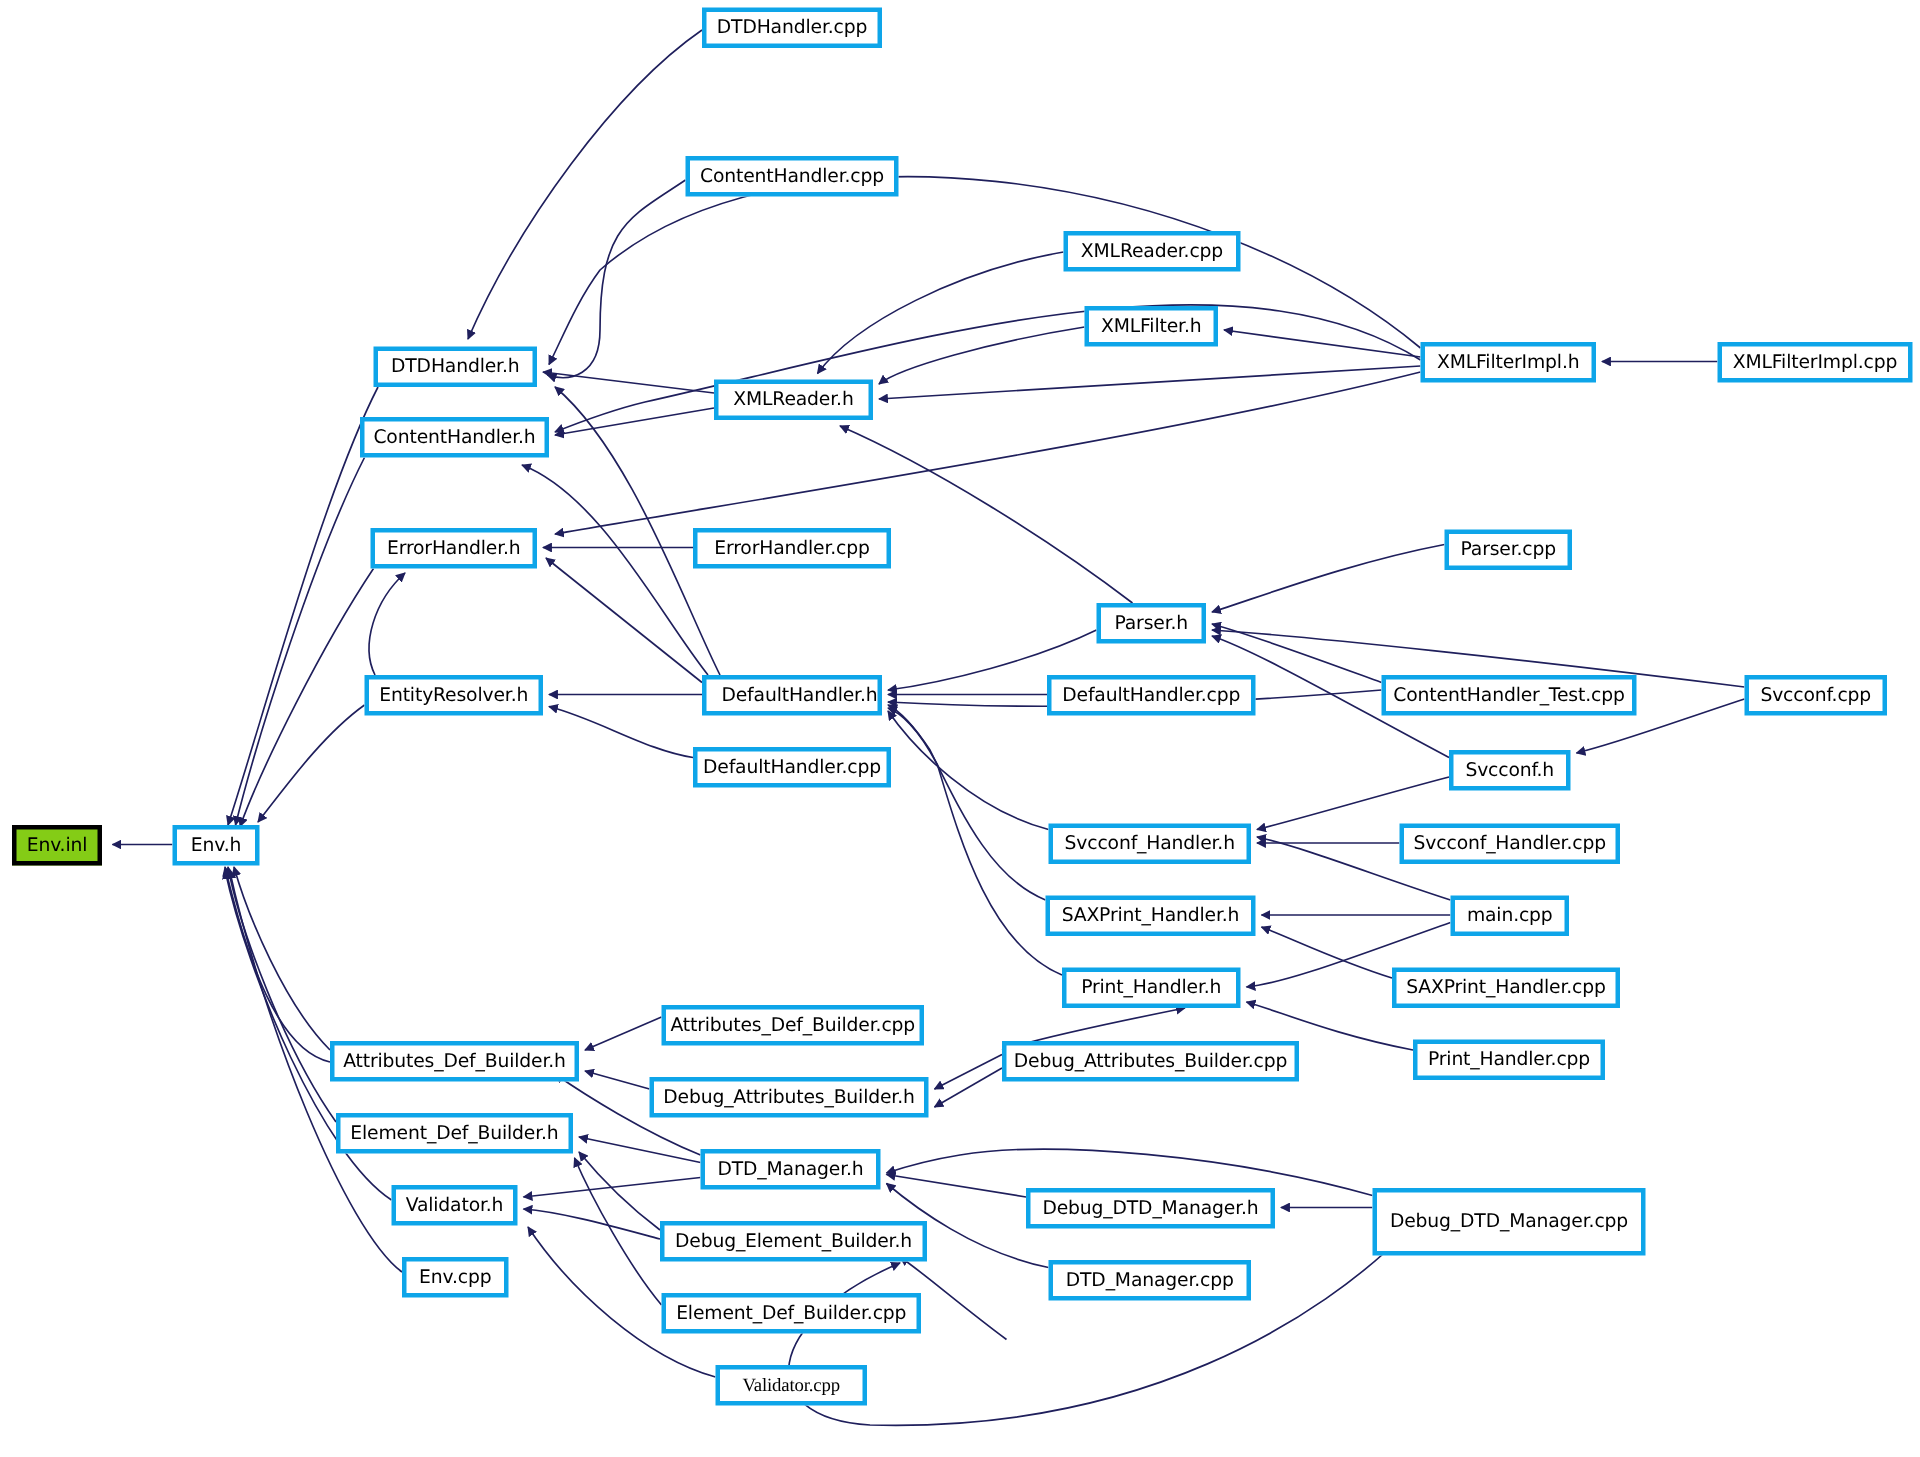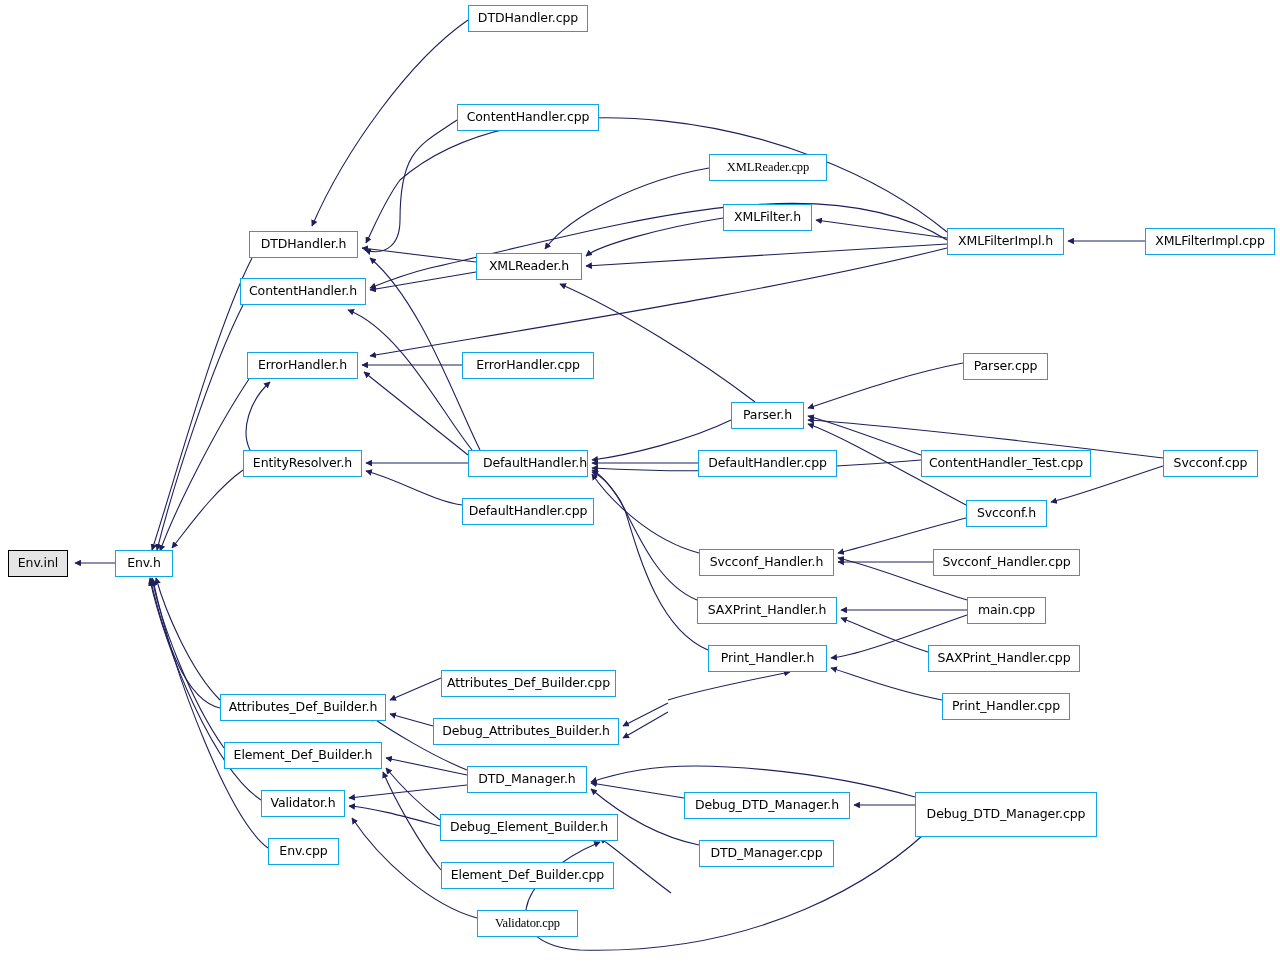--- a/index.html
+++ b/index.html
@@ -8,33 +8,33 @@
     width:1280px;
     height:971px;
     background:#ffffff;
     font-family:"DejaVu Sans","Liberation Sans",sans-serif;
     overflow:hidden;
   }
   #edges{position:absolute;left:0;top:0;width:1280px;height:971px;pointer-events:none;}
   .node{
     position:absolute;
     box-sizing:border-box;
-    border:1px solid #0ea5e9;
+    border:3px solid #0ea5e9;
     background:#ffffff;
     color:#000000;
     font-size:12.5px;
     line-height:1;
     display:flex;
     align-items:center;
     justify-content:center;
     white-space:nowrap;
     letter-spacing:-0.1px;
     z-index:5;
   }
-  .node.root{background:#e5e5e5;border-color:#000000;text-align:center;}
+  .node.root{background:#84cc16;border-color:#000000;text-align:center;}
 </style>
 </head>
 <body>
 
 <div id="graph">
   <svg id="edges" viewBox="0 0 1280 971">
     <defs>
       <marker id="arrow" viewBox="0 0 10 10" refX="9" refY="5" markerWidth="6" markerHeight="6" orient="auto-start-reverse">
         <path d="M 0 0 L 10 5 L 0 10 z" fill="#1f1f5c"></path>
       </marker>
@@ -113,21 +113,21 @@
     </div>
     <div class="node" style="left: 115px; top: 550px; width: 58px; height: 27px;">
       <span>Env.h</span>
     </div>
     <div class="node" style="left: 468px; top: 5px; width: 120px; height: 27px;">
       <span>DTDHandler.cpp</span>
     </div>
     <div class="node" style="left: 457px; top: 104px; width: 142px; height: 27px;">
       <span>ContentHandler.cpp</span>
     </div>
-    <div class="node" style="left: 709px; top: 154px; width: 118px; height: 27px; font-family: Liberation Serif, serif;">
+    <div class="node" style="left: 709px; top: 154px; width: 118px; height: 27px;">
       <span>XMLReader.cpp</span>
     </div>
     <div class="node" style="left: 723px; top: 204px; width: 89px; height: 27px;">
       <span>XMLFilter.h</span>
     </div>
     <div class="node" style="left: 947px; top: 228px; width: 117px; height: 27px;">
       <span>XMLFilterImpl.h</span>
     </div>
     <div class="node" style="left: 1145px; top: 228px; width: 130px; height: 27px;">
       <span>XMLFilterImpl.cpp</span>
@@ -187,20 +187,23 @@
       <span>main.cpp</span>
     </div>
     <div class="node" style="left: 708px; top: 645px; width: 119px; height: 27px;">
       <span>Print_Handler.h</span>
     </div>
     <div class="node" style="left: 928px; top: 645px; width: 152px; height: 27px;">
       <span>SAXPrint_Handler.cpp</span>
     </div>
     <div class="node" style="left: 441px; top: 670px; width: 175px; height: 27px;">
       <span>Attributes_Def_Builder.cpp</span>
+    </div>
+    <div class="node" style="left: 668px; top: 694px; width: 198px; height: 27px;">
+      <span>Debug_Attributes_Builder.cpp</span>
     </div>
     <div class="node" style="left: 220px; top: 694px; width: 166px; height: 27px;">
       <span>Attributes_Def_Builder.h</span>
     </div>
     <div class="node" style="left: 942px; top: 693px; width: 128px; height: 27px;">
       <span>Print_Handler.cpp</span>
     </div>
     <div class="node" style="left: 433px; top: 718px; width: 186px; height: 27px;">
       <span>Debug_Attributes_Builder.h</span>
     </div>

